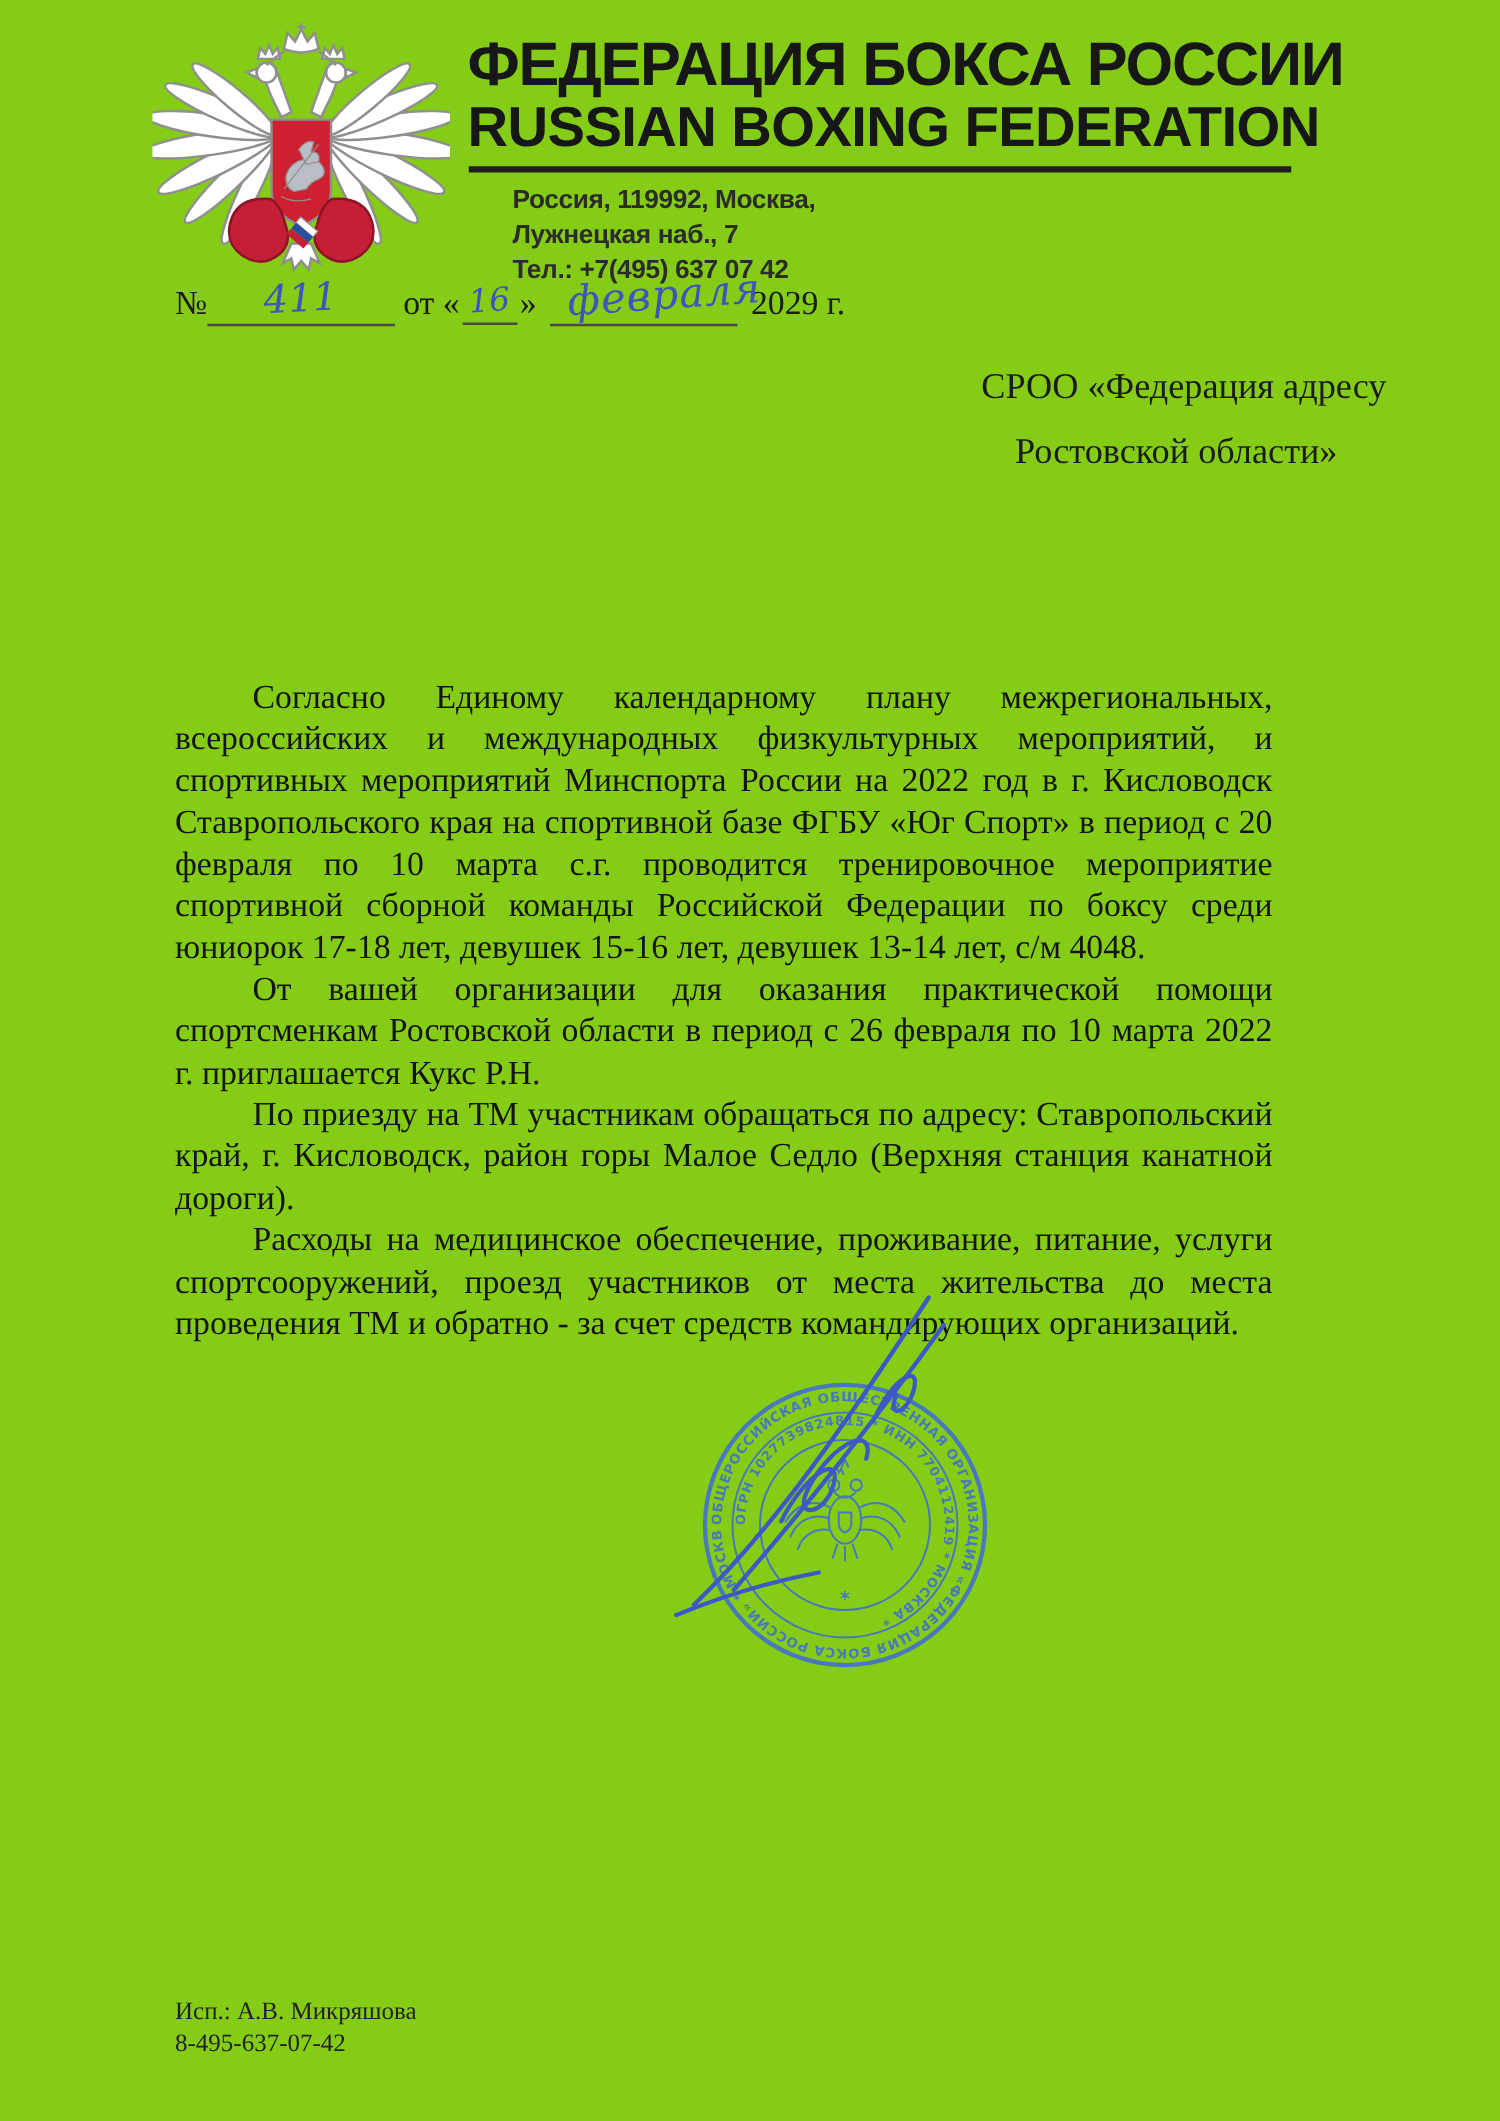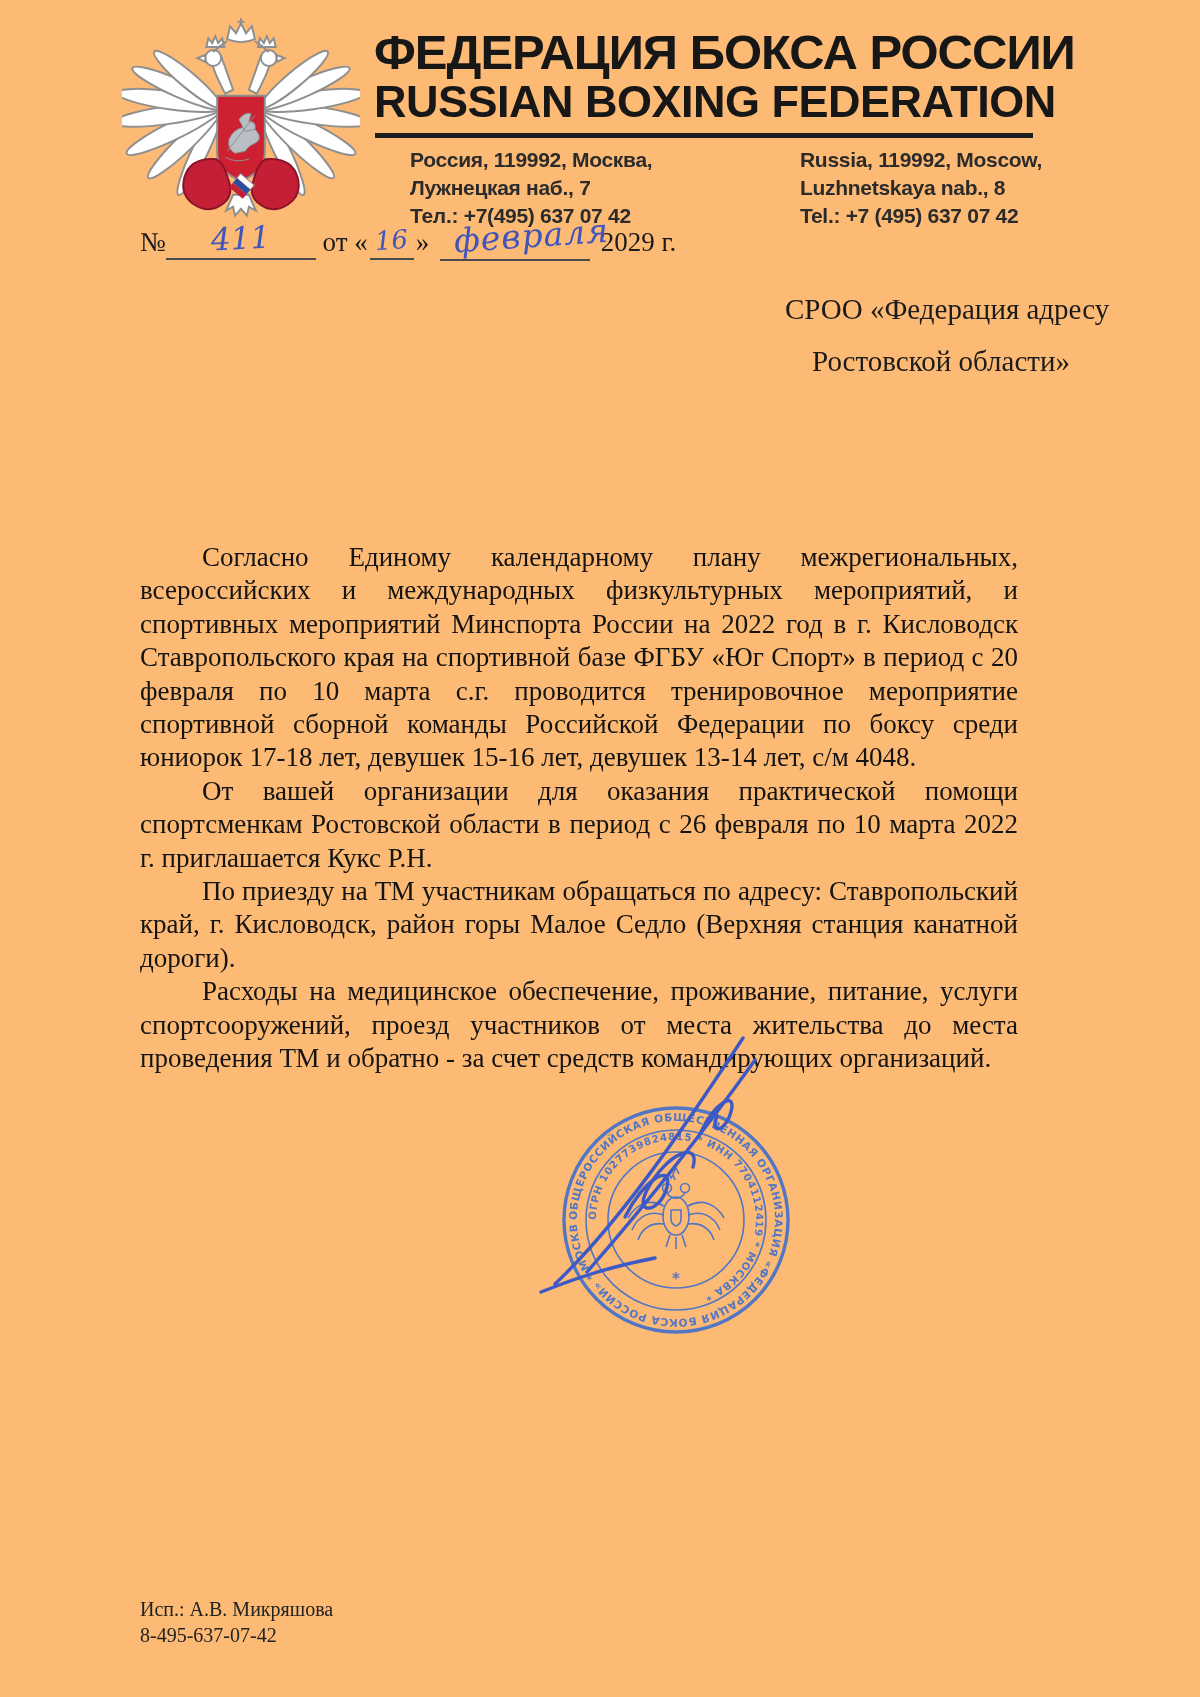--- a/index.html
+++ b/index.html
@@ -1,19 +1,19 @@
 <!DOCTYPE html>
 <html><head>
 <meta charset="utf-8">
 <style>
   html,body { margin:0; padding:0; }
   body { background:#e8e8e8; }
   .page {
     position:relative; width:1200px; height:1697px;
-    background:#fdba74; margin:0 auto; overflow:hidden;
+    background:#84cc16; margin:0 auto; overflow:hidden;
     font-family:"Liberation Serif", serif; color:#1b1b1b;
   }
 
   
   .emblem { position:absolute; left:122px; top:12px; width:238px; height:214px; }
   .emblem svg { width:100%; height:100%; }
 
   .title-ru {
     position:absolute; left:374px; top:24px; width:666px;
     font-family:"Liberation Sans", sans-serif; font-weight:700;
@@ -145,25 +145,20 @@
   </div>
 
   <div class="title-ru">ФЕДЕРАЦИЯ БОКСА РОССИИ</div>
   <div class="title-en">RUSSIAN BOXING FEDERATION</div>
   <div class="header-rule"></div>
 
   <div class="addr addr-ru">
     <div>Россия, 119992, Москва,</div>
     <div>Лужнецкая наб., 7</div>
     <div>Тел.: +7(495) 637 07 42</div>
-  </div>
-  <div class="addr addr-en">
-    <div>Russia, 119992, Moscow,</div>
-    <div>Luzhnetskaya nab., 8</div>
-    <div>Tel.: +7 (495) 637 07 42</div>
   </div>
 
   <div class="ref-line">
     <span>№</span><span class="slot slot-number"><span class="hand hand-number">411</span></span>
     <span>от «</span><span class="slot slot-day"><span class="hand hand-day">16</span></span><span>»</span>
     <span class="slot slot-month"><span class="hand hand-month">февраля</span></span>
     <span>2029 г.</span>
   </div>
 
   <div class="addressee">

